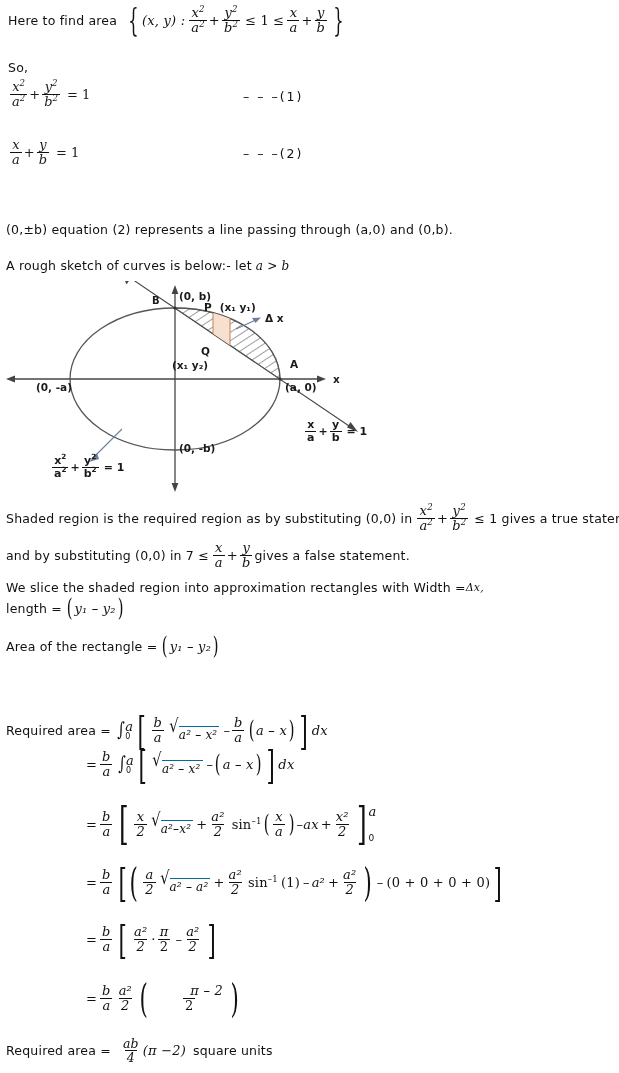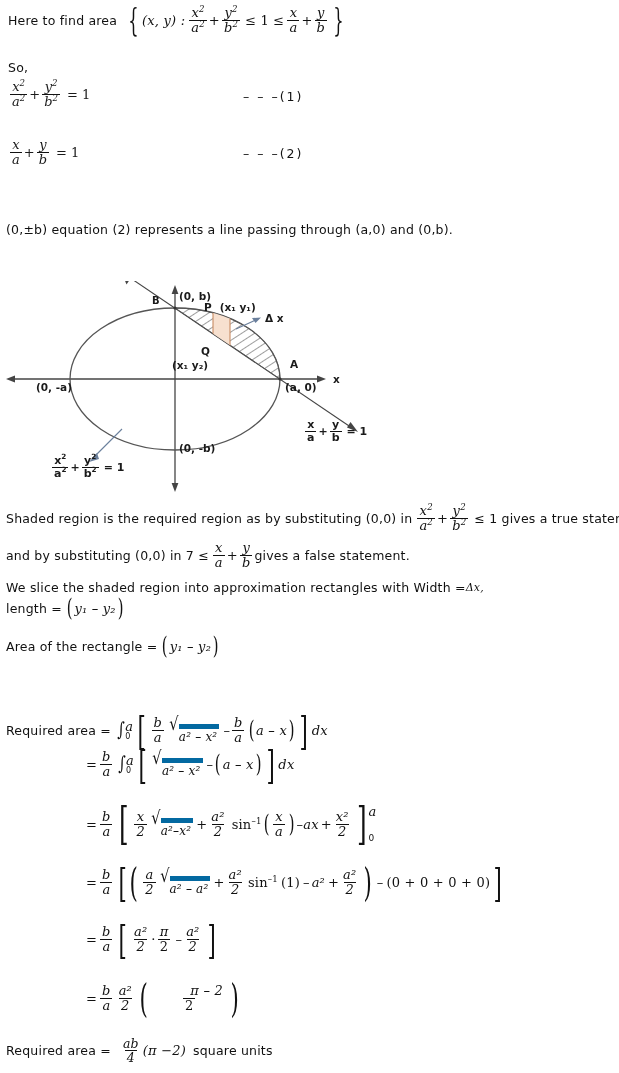--- a/index.html
+++ b/index.html
@@ -88,21 +88,21 @@
     position: relative;
   }
   .radical > .sign {
     font-family: "DejaVu Serif", serif;
     font-size: 1.45em;
     line-height: 0.85;
     transform: scaleX(0.8);
     display: inline-block;
   }
   .radical > .body {
-    border-top: 5px solid #0369a1;
+    border-top: 1px solid #0369a1;
     padding: 1px 2px 0 0;
     margin-left: -1px;
     margin-top: 8px;
   }
   .intg {
     font-family: "DejaVu Serif", serif;
     font-size: 1.55em;
     line-height: 0.7;
     display: inline-block;
     transform: scaleX(0.75);
@@ -196,20 +196,24 @@
       <span class="den">b</span>
     </span>
     <span class="mathup" style="margin-left:5px;">= 1</span>
   </div>
   <div class="row txt dashes" style="left:243px; top:146px;">
     <span>– – –(2)</span>
   </div>
 
   <div class="row txt" style="left:6px; top:222px;">
     <span>(0,±b) equation (2) represents a line passing through (a,0) and (0,b).</span>
+  </div>
+  <div class="row txt" style="left:6px; top:258px;">
+    <span>A rough sketch of curves is below:- let</span>
+    <span class="mathit" style="margin-left:4px; font-size:12px;">a &gt; b</span>
   </div>
 
   <div id="diagram-wrap">
     <svg width="430" height="215" viewBox="0 0 430 215">
       <defs>
         <pattern id="hatchA" width="7" height="7" patternTransform="rotate(57)" patternUnits="userSpaceOnUse">
           <line x1="0" y1="0" x2="0" y2="7" stroke="#333333" stroke-width="1"></line>
         </pattern>
         <clipPath id="regionClip">
           <path d="M 175 27 A 105 71 0 0 1 280 98 L 175 27 Z"></path>

